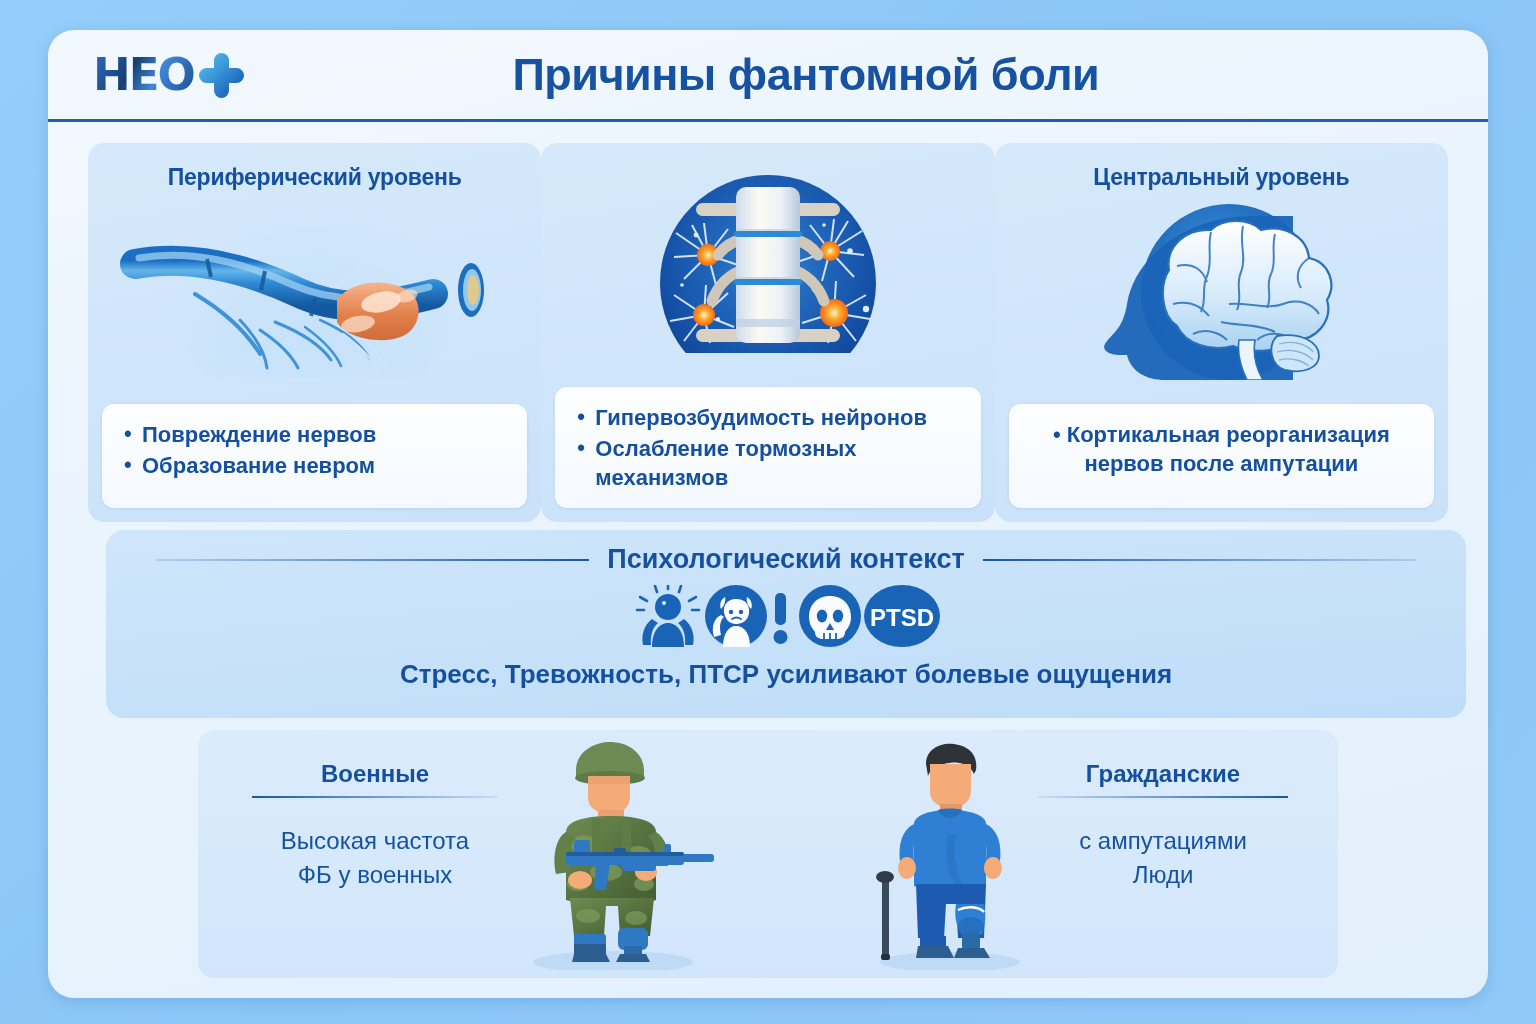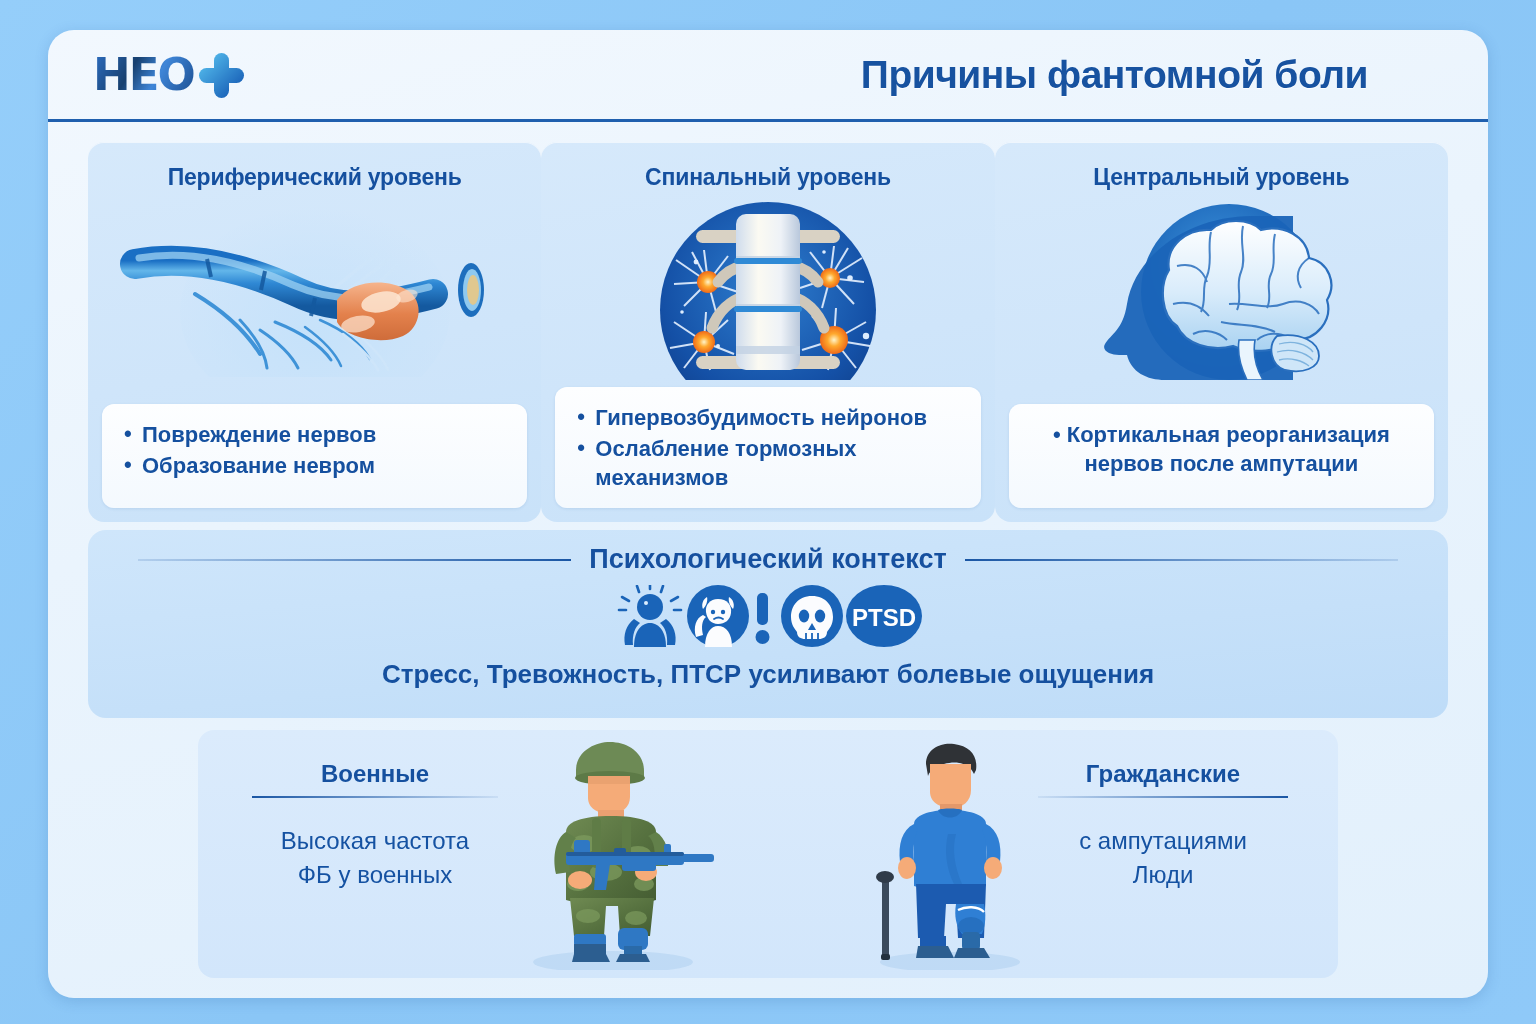--- a/index.html
+++ b/index.html
@@ -56,22 +56,22 @@
   .logo-plus::before,.logo-plus::after{
     content:""; position:absolute;
     background:linear-gradient(135deg,#4fb4e8,#1a62b8);
     border-radius:8px;
   }
   .logo-plus::before{ left:16px; top:1px; width:15px; height:45px; }
   .logo-plus::after { left:1px; top:16px; width:45px; height:15px; }
 
   .title{
     flex:1;
-    text-align:right;
-    font-size:39px; font-weight:bold;
+    text-align:center;
+    font-size:45px; font-weight:bold;
     color:#1752a0;
     letter-spacing:-.5px;
     margin-right:120px;
     text-shadow:0 1px 0 rgba(255,255,255,.8);
   }
 
   
   .cols{
     position:absolute; left:40px; top:112px;
     width:1360px; height:380px;
@@ -118,21 +118,21 @@
     content:"•";
     position:absolute; left:2px; top:-1px;
     font-size:22px;
   }
   .col-3 .bullets{ text-align:center; padding-left:14px; }
   .col-3 .bullets li{ padding-left:0; }
   .col-3 .bullets li::before{ content:"• "; position:static; }
 
   
   .psy{
-    position:absolute; left:40px; top:500px;
+    position:absolute; left:58px; top:500px;
     width:1360px; height:188px;
     background:linear-gradient(175deg,#cfe6fb 0%,#c5e0f9 60%,#bedcf8 100%);
     border-radius:18px;
     padding-top:14px;
   }
   .psy-head{
     display:flex; align-items:center;
     gap:18px;
     padding:0 50px;
   }
@@ -275,21 +275,20 @@
         </div>
         <div class="bullets">
           <ul>
             <li>Повреждение нервов</li>
             <li>Образование невром</li>
           </ul>
         </div>
       </div>
 
       <div class="col col-2">
-        <div class="col-title">Спинальный уровень</div>
         <div class="art">
           <svg width="300" height="180" viewBox="0 0 300 180">
             <defs>
               <radialGradient id="dk" cx="50%" cy="40%" r="70%">
                 <stop offset="0%" stop-color="#2f7fd0"></stop>
                 <stop offset="70%" stop-color="#1450a6"></stop>
                 <stop offset="100%" stop-color="#0f3d86"></stop>
               </radialGradient>
               <linearGradient id="bone" x1="0" y1="0" x2="1" y2="0">
                 <stop offset="0%" stop-color="#cfdced"></stop>

